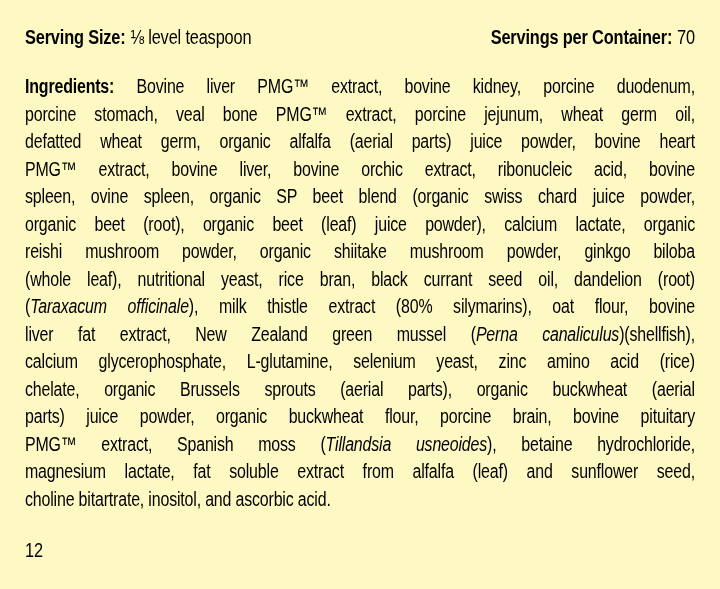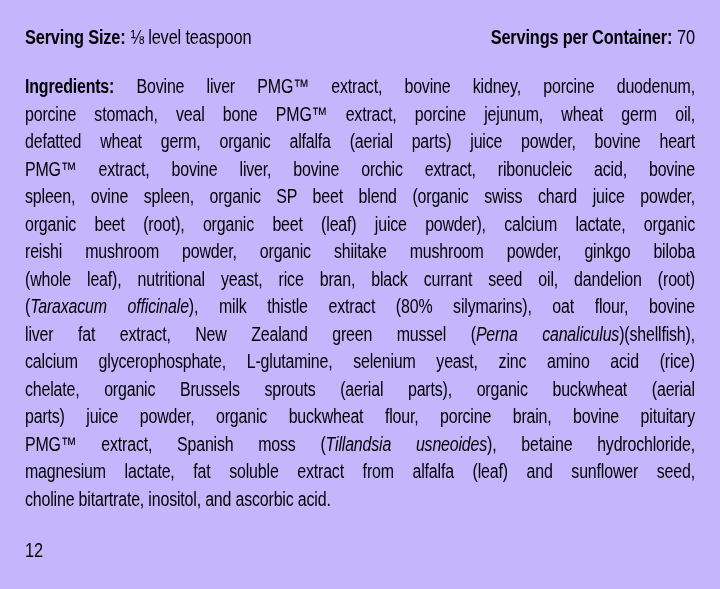--- a/index.html
+++ b/index.html
@@ -1,19 +1,19 @@
 <!DOCTYPE html>
 <html><head>
 <meta charset="utf-8">
 <style>
   html,body{margin:0;padding:0;background:#fff;}
   .page{
     position:relative;
     width:720px;height:589px;
-    background:#c4b5fd;
+    background:#fef9c3;
     color:#000;
     font-family:"Liberation Sans","DejaVu Sans",sans-serif;
     overflow:hidden;
   }
   
   .scale-wrap{
     position:absolute;left:25px;top:0;
     width:820px;
     transform:scaleX(0.817);
     transform-origin:left top;

